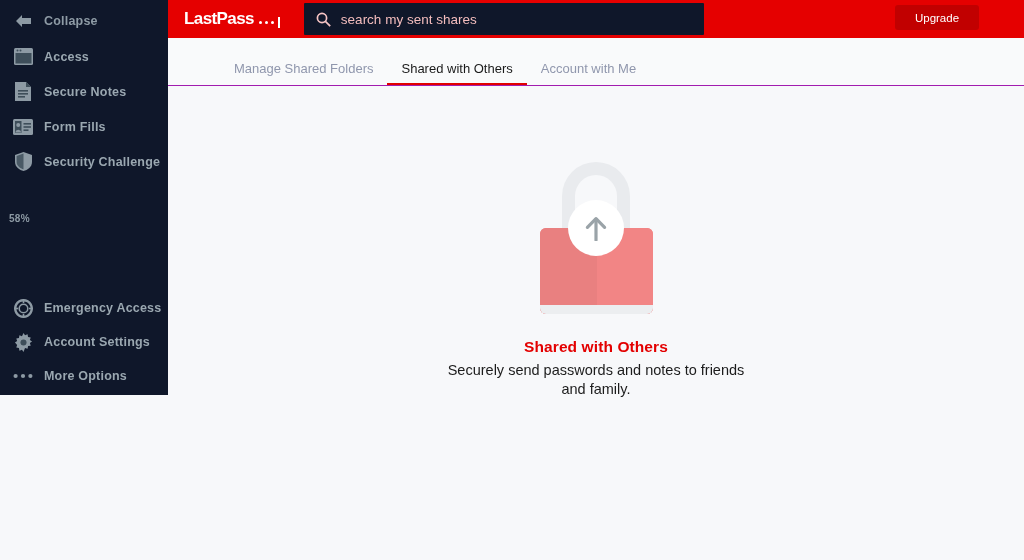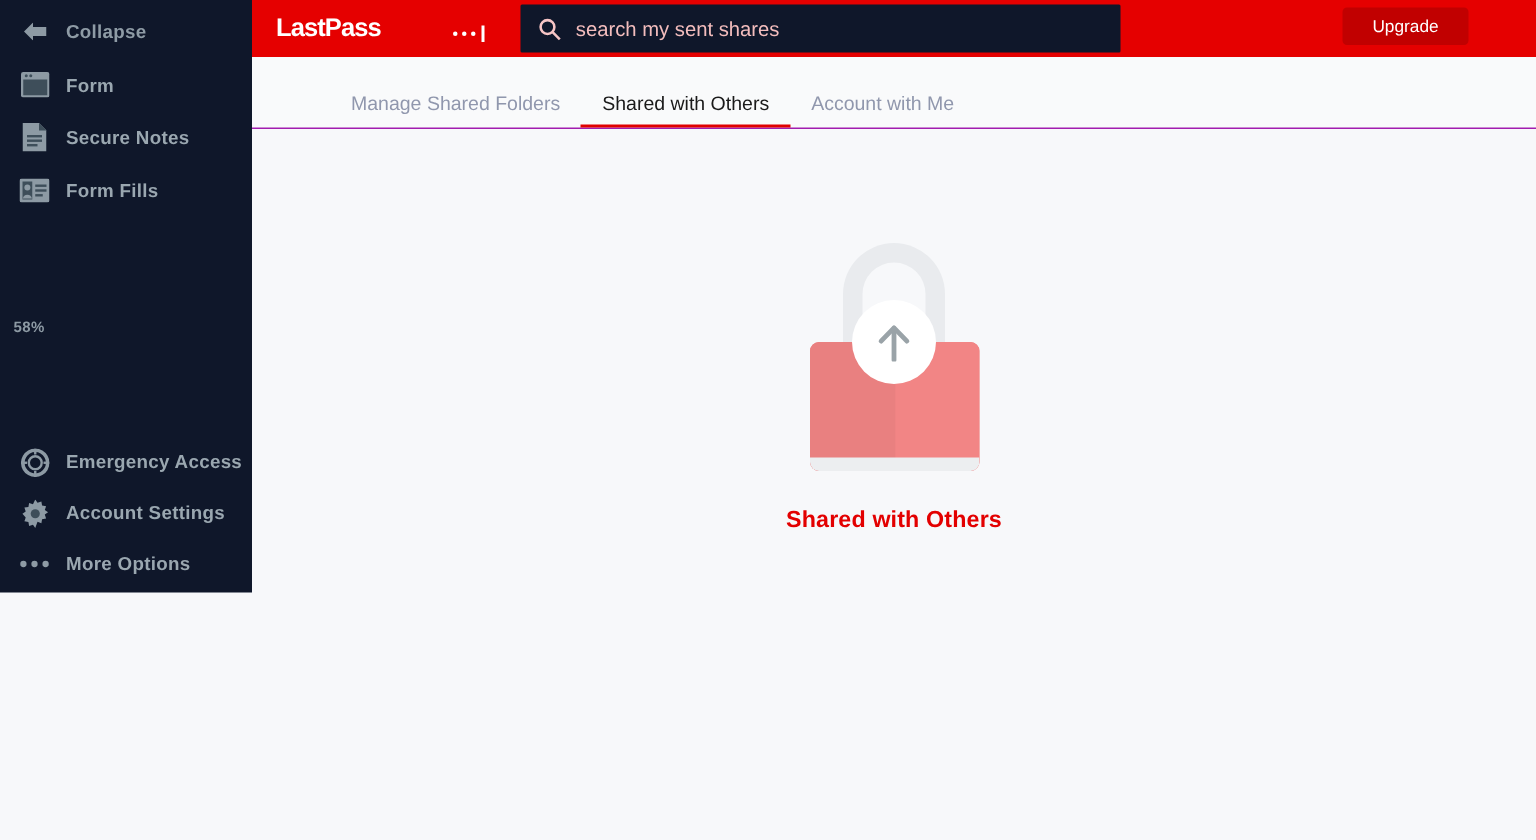--- a/index.html
+++ b/index.html
@@ -75,21 +75,20 @@
     position:relative;
   }
   #logo {
     margin-left:16px;
     display:flex; align-items:baseline;
     color:#fff;
     font-size:17px;
     font-weight:bold;
     letter-spacing:-.6px;
     user-select:none;
-    gap:43px;
   }
   #logo .dots { display:inline-flex; align-items:center; margin-left:5px; }
   #logo .dots i {
     width:3.5px; height:3.5px; border-radius:50%;
     background:#fff; display:inline-block; margin-right:2.5px;
   }
   #logo .dots b { width:2px; height:11px; background:#fff; display:inline-block; margin-left:1px; }
 
   #search {
     margin-left:24px;
@@ -220,21 +219,21 @@
 
       <div class="side-row">
         <span class="ico">
           <svg width="19" height="17" viewBox="0 0 19 17">
               <rect x="0" y="0" width="19" height="17" rx="1.5"></rect>
               <rect x="1.5" y="5" width="16" height="10.5" fill="#3e4e5a"></rect>
               <circle cx="3.5" cy="2.5" r="1" fill="#3e4e5a"></circle>
               <circle cx="6.5" cy="2.5" r="1" fill="#3e4e5a"></circle>
             </svg>
         </span>
-        <span class="lbl">Form</span>
+        <span class="lbl">Access</span>
       </div>
 
       <div class="side-row">
         <span class="ico">
           <svg width="16" height="19" viewBox="0 0 16 19">
               <path d="M0 0 H11 L16 5 V19 H0 Z"></path>
               <path d="M11 0 L16 5 H11 Z" fill="#3e4e5a"></path>
               <rect x="3" y="8" width="10" height="1.6" fill="#3e4e5a"></rect>
               <rect x="3" y="11" width="10" height="1.6" fill="#3e4e5a"></rect>
               <rect x="3" y="14" width="7" height="1.6" fill="#3e4e5a"></rect>
@@ -252,20 +251,29 @@
               <path d="M2.2 13.4 a3.1 3.1 0 0 1 6.1 0 Z" fill="#8d9aa4"></path>
               <rect x="10.5" y="4" width="7.5" height="1.6" fill="#3e4e5a"></rect>
               <rect x="10.5" y="7.2" width="7.5" height="1.6" fill="#3e4e5a"></rect>
               <rect x="10.5" y="10.4" width="5" height="1.6" fill="#3e4e5a"></rect>
             </svg>
         </span>
         <span class="lbl">Form Fills</span>
       </div>
 
 
+      <div class="side-row">
+        <span class="ico">
+          <svg width="17" height="19" viewBox="0 0 17 19">
+              <path d="M8.5 0 L17 3 V10 C17 15 12.5 18 8.5 19 C4.5 18 0 15 0 10 V3 Z"></path>
+              <path d="M8.5 1.6 L8.5 17.3 C5.4 16.4 1.6 14 1.6 10 V4.1 Z" fill="#4a5a66"></path>
+            </svg>
+        </span>
+        <span class="lbl">Security Challenge</span>
+      </div>
 
       <div id="pct">58%</div>
     </div>
 
     <div id="side-spacer"></div>
 
     <div id="side-bottom">
       <div class="side-row">
         <span class="ico">
           <svg width="19" height="19" viewBox="0 0 19 19">
@@ -346,16 +354,17 @@
         </div>
         <div id="knob">
           <svg width="24" height="26" viewBox="0 0 24 26">
             <line x1="12" y1="25" x2="12" y2="4" stroke="#9aa3a8" stroke-width="3.2" stroke-linecap="round"></line>
             <path d="M3.4 12.4 L12 3.6 L20.6 12.4" fill="none" stroke="#9aa3a8" stroke-width="3.2" stroke-linecap="round" stroke-linejoin="round"></path>
           </svg>
         </div>
       </div>
 
       <div id="title">Shared with Others</div>
+      <div id="sub">Securely send passwords and notes to friends and family.</div>
     </div>
 
   </div>
 </div>
 
 </body></html>

